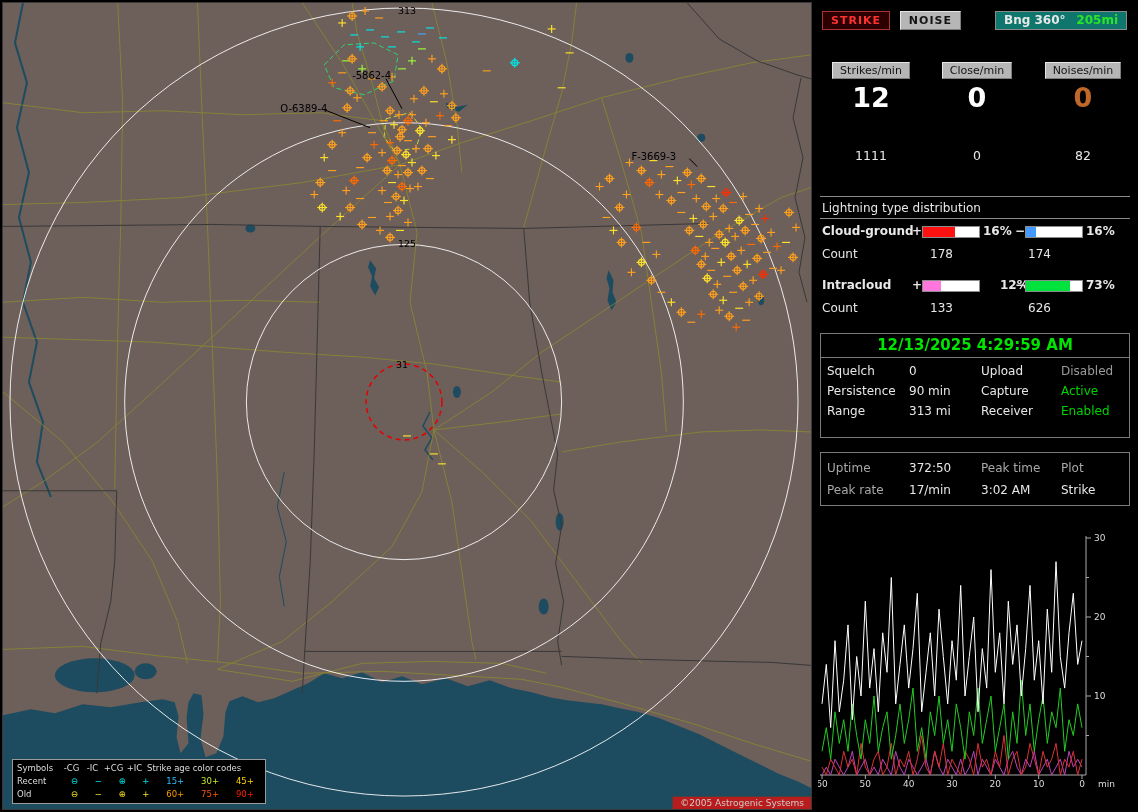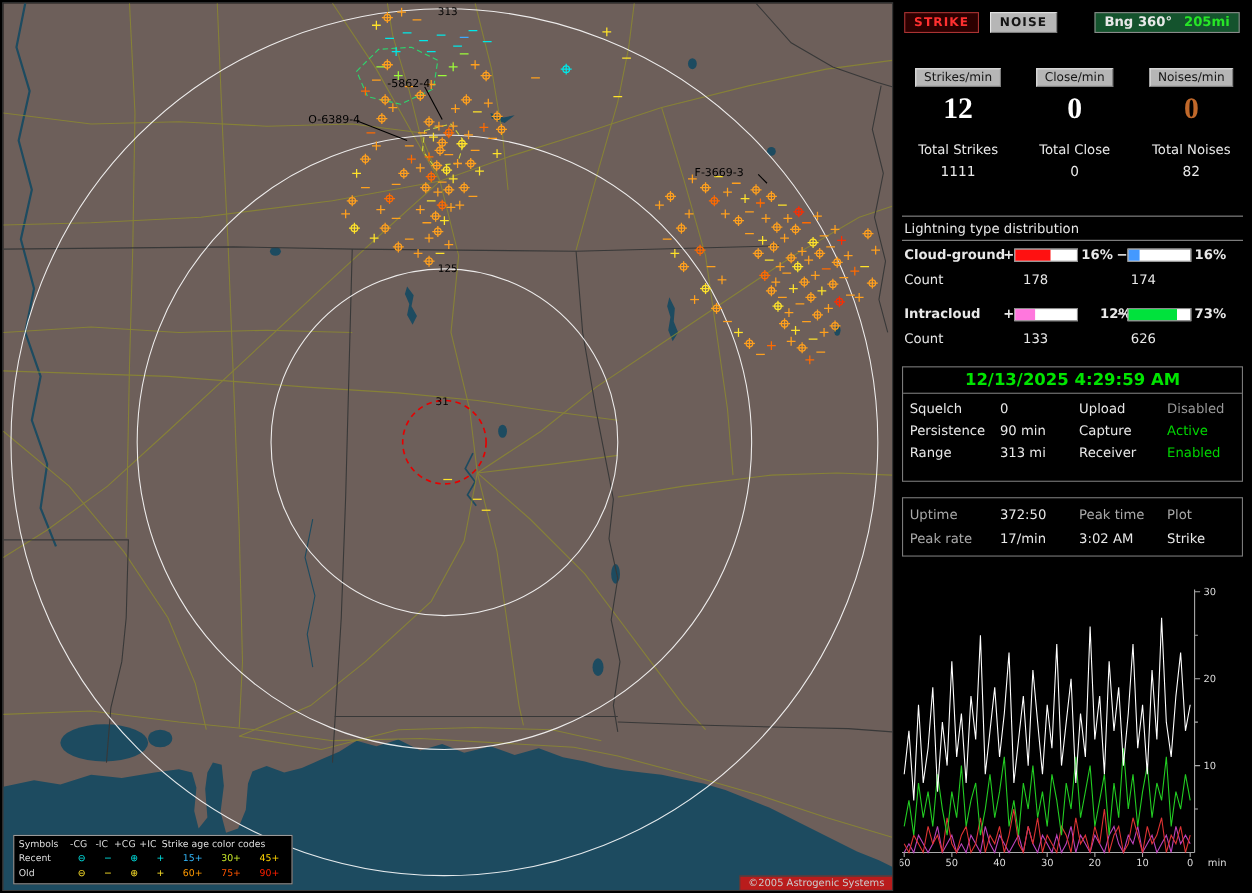--- a/index.html
+++ b/index.html
@@ -23,21 +23,21 @@
   
   #panel{position:absolute;left:818px;top:0;width:318px;height:812px;color:#e8e8e8;font-size:12px;}
   .ab{position:absolute;}
   .thirds{display:flex;width:100%;}
   .thirds>div{flex:1;text-align:center;}
   .chipbtn{display:inline-block;background:#b6b6b6;color:#151515;border:1px solid #7d7d7d;
            border-top-color:#e6e6e6;border-left-color:#e6e6e6;font-size:11px;padding:1px 7px;cursor:default;}
   #btn-strike{background:#2c0000;color:#ff3030;border:1px solid #aa3333;font-weight:bold;
               font-size:11px;padding:2px 8px;display:inline-block;letter-spacing:1px;}
   #btn-noise{letter-spacing:1px;font-weight:bold;padding:2px 8px;}
-  #bng-box{border:1px solid #8a8a8a;background:#14532d;height:17px;line-height:17px;
+  #bng-box{border:1px solid #8a8a8a;background:#0f766e;height:17px;line-height:17px;
            display:flex;justify-content:space-between;padding:0 8px;font-weight:bold;font-size:12px;}
   #bng-box .rng{color:#27e527;}
   .bigval{font-size:27px;font-weight:bold;line-height:28px;}
   .hline{border-top:1px solid #8a8a8a;height:0;}
   .dist-label{font-weight:bold;}
   .bar{position:absolute;width:56px;height:10px;background:#fff;border:1px solid #8a8a8a;top:2px;}
   .dist-fill{position:absolute;left:0;top:0;height:100%;}
   .pct{font-weight:bold;}
   .gbox{border:1px solid #7a7a7a;background:#000;box-sizing:border-box;}
   #datetime{color:#00e400;font-weight:bold;font-size:15px;text-align:center;height:23px;line-height:23px;
@@ -998,29 +998,24 @@
     <div class="ab" id="bng-box" style="left:177px;top:11px;width:114px;">
       <span>Bng 360°</span>
       <span class="rng">205mi</span>
     </div>
 
     <div class="ab thirds" style="left:0;top:62px;">
       <div><span class="chipbtn">Strikes/min</span></div>
       <div><span class="chipbtn">Close/min</span></div>
       <div><span class="chipbtn">Noises/min</span></div>
     </div>
-    <div class="ab thirds" style="left:0;top:84px;font-family:Liberation Serif, serif;">
+    <div class="ab thirds" style="left:0;top:84px;">
       <div class="bigval" style="color: rgb(255, 255, 255);">12</div>
       <div class="bigval" style="color: rgb(255, 255, 255);">0</div>
       <div class="bigval" style="color: rgb(192, 104, 42);">0</div>
-    </div>
-    <div class="ab thirds" style="left:0;top:129px;">
-      <div>Total Strikes</div>
-      <div>Total Close</div>
-      <div>Total Noises</div>
     </div>
     <div class="ab thirds" style="left:0;top:148px;font-size:12.5px;">
       <div>1111</div>
       <div>0</div>
       <div>82</div>
     </div>
 
     <div class="ab hline" style="left:2px;top:196px;width:310px;"></div>
     <div class="ab" style="left:4px;top:201px;">Lightning type distribution</div>
     <div class="ab hline" style="left:2px;top:218px;width:310px;"></div>

